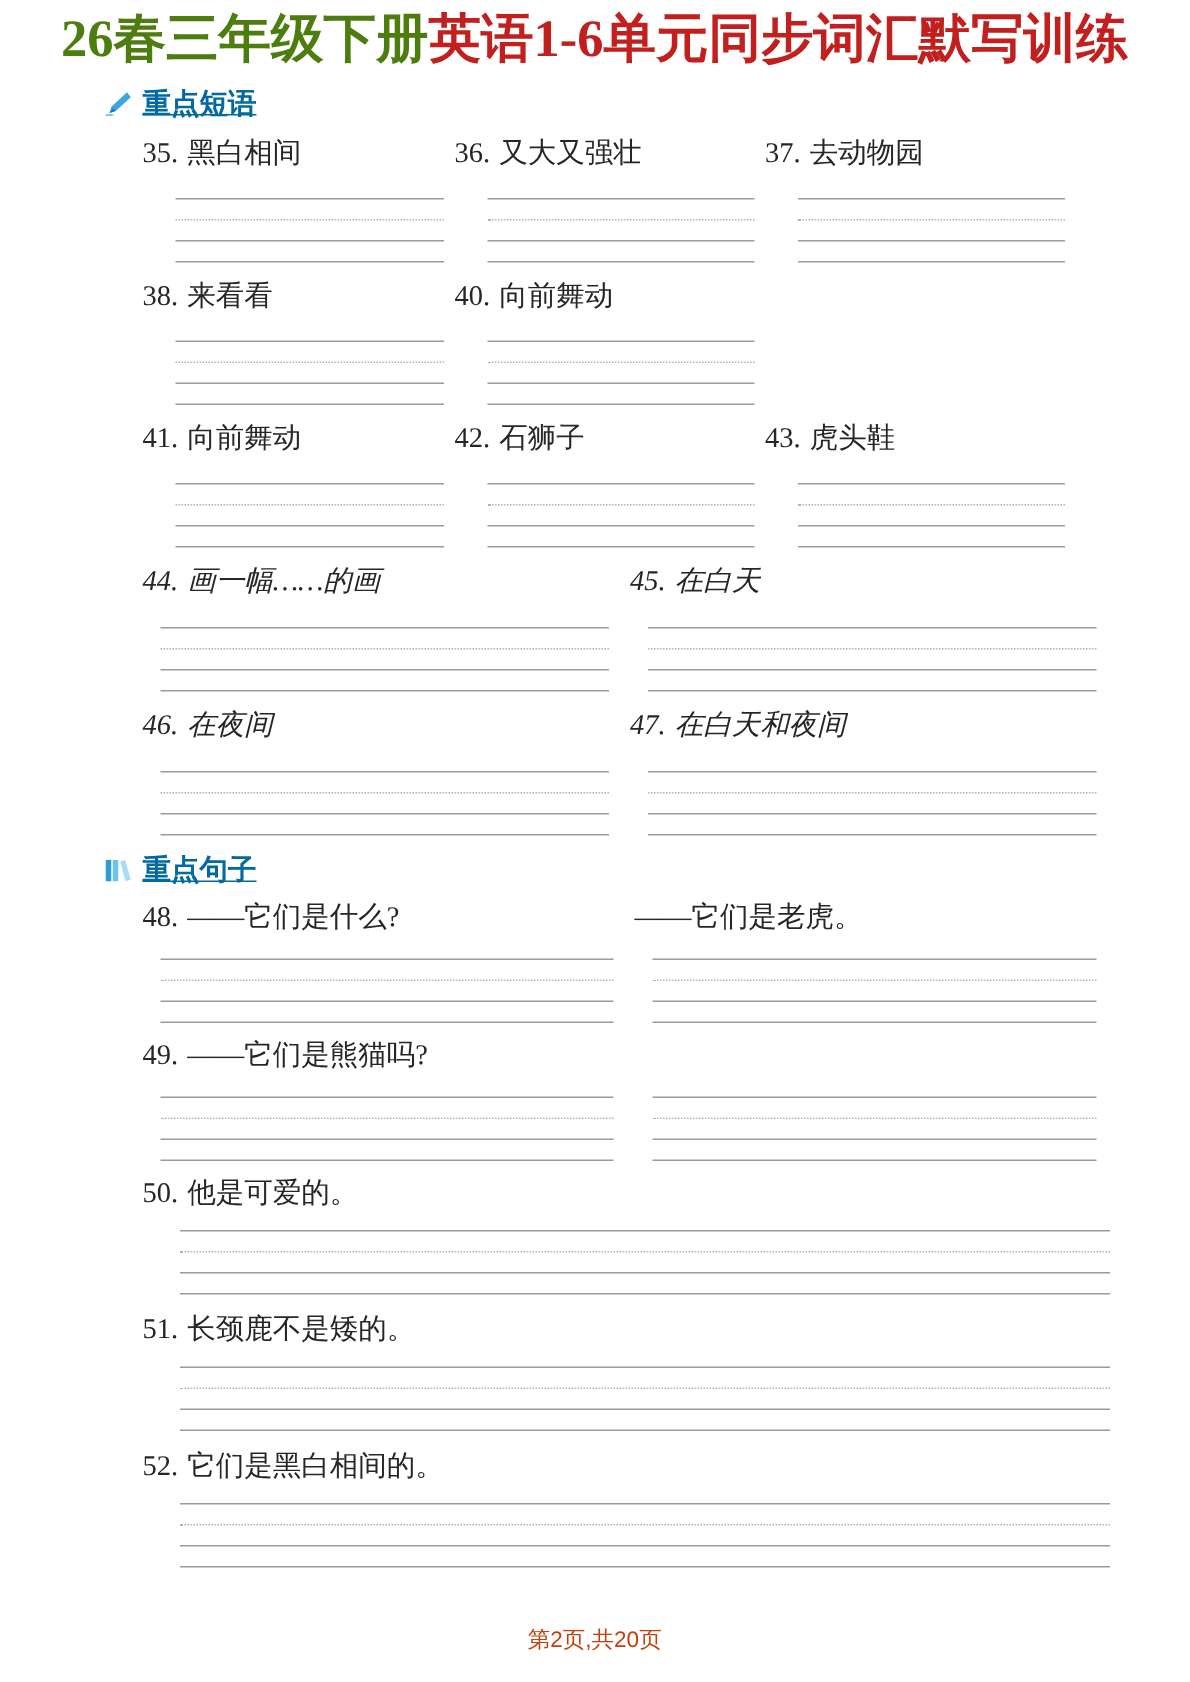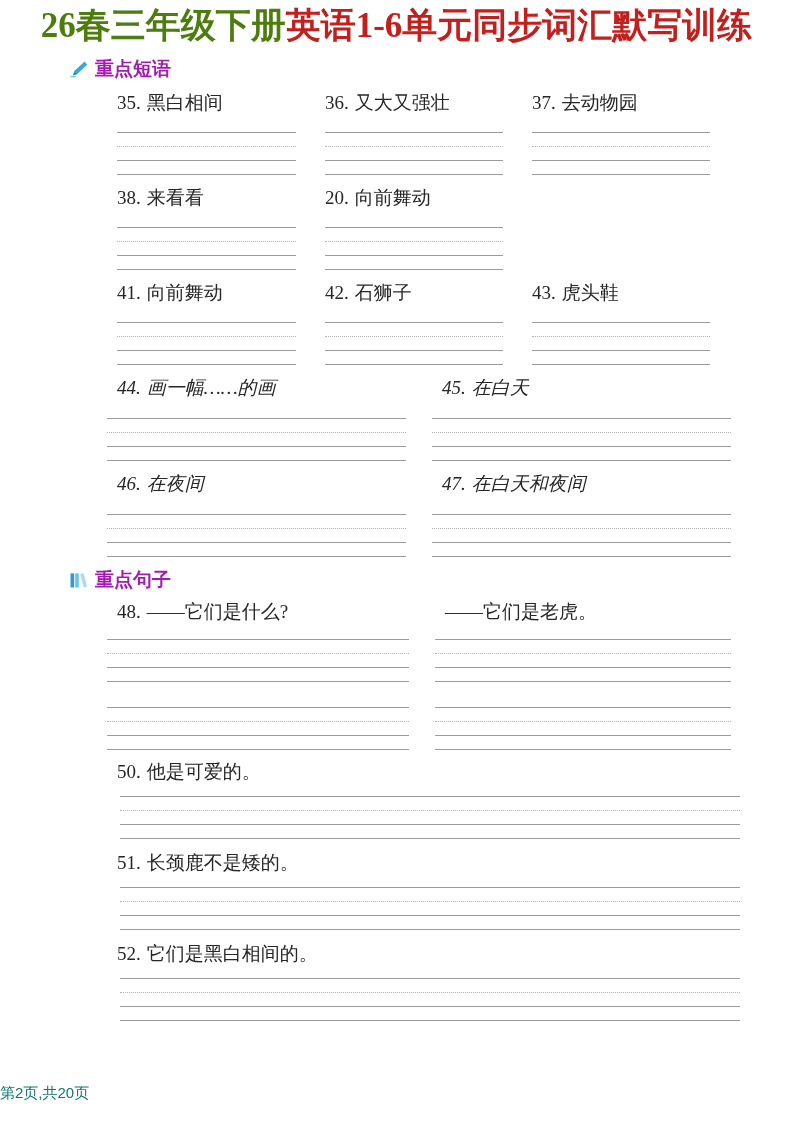--- a/index.html
+++ b/index.html
@@ -28,28 +28,29 @@
 
   
   .sec-head {
     margin: 9px 0 0 68px;
     display: flex;
     align-items: center;
     height: 24px;
   }
   .sec-head .icon { width: 20px; height: 20px; margin-right: 7px; flex: 0 0 auto; }
   .sec-head .sec-label {
-    color: #a21caf;
+    color: #0369a1;
     font-size: 19px;
     font-weight: bold;
     font-family: "Liberation Sans", "DejaVu Sans", sans-serif;
-  }
-
-  
-  .label { font-size: 19px; line-height: 24px; color: #262626; white-space: nowrap; margin-left: 22px; }
+    text-decoration: underline;
+  }
+
+  
+  .label { font-size: 19px; line-height: 24px; color: #262626; white-space: nowrap; }
   .label .num { margin-right: 6px; }
 
   
   .lines { height: 41px; }
   .ln { height: 0; border-top: 1px solid #9b9b9b; margin-bottom: 13px; }
   .ln:first-child { margin-top: 0; }
   .ln.dotted { border-top: 1px dotted #b2b2b2; }
   .ln:last-child { margin-bottom: 0; }
 
   
@@ -77,23 +78,23 @@
   .sent2 .pair  { display: grid; grid-template-columns: 328px 322px; }
   .sent2 .lines { margin: 15px 14px 0 12px; }
 
   .sentFull { margin-left: 95px; margin-bottom: 14px; }
   .sentFull .lines { margin: 12px 53px 0 25px; }
 
   .footer {
     position: absolute;
     left: 0; right: 0;
     bottom: 22px;
-    text-align: left;
+    text-align: center;
     font-size: 15px;
-    color: #0f766e;
+    color: #c2410c;
     font-family: "Liberation Sans", "DejaVu Sans", sans-serif;
   }
 </style>
 </head>
 <body>
 
 <div class="page">
 
   <div class="title">
     <span class="t-black">26春三年级下册</span><span class="t-red">英语1-6单元同步词汇默写训练</span>
@@ -142,21 +143,21 @@
     <div class="cell">
       <div class="label"><span class="num">38.</span><span>来看看</span></div>
       <div class="lines">
           <div class="ln"></div>
           <div class="ln dotted"></div>
           <div class="ln"></div>
           <div class="ln"></div>
         </div>
     </div>
     <div class="cell">
-      <div class="label"><span class="num">20.</span><span>向前舞动</span></div>
+      <div class="label"><span class="num">40.</span><span>向前舞动</span></div>
       <div class="lines">
           <div class="ln"></div>
           <div class="ln dotted"></div>
           <div class="ln"></div>
           <div class="ln"></div>
         </div>
     </div>
   </div>
 
   <div class="row3">
@@ -256,20 +257,21 @@
           <div class="ln"></div>
           <div class="ln dotted"></div>
           <div class="ln"></div>
           <div class="ln"></div>
         </div>
     </div>
   </div>
 
   <div class="sent2">
     <div class="texts">
+      <div class="label"><span class="num">49.</span><span>——它们是熊猫吗?</span></div>
     </div>
     <div class="pair">
       <div class="lines">
           <div class="ln"></div>
           <div class="ln dotted"></div>
           <div class="ln"></div>
           <div class="ln"></div>
         </div>
       <div class="lines">
           <div class="ln"></div>

